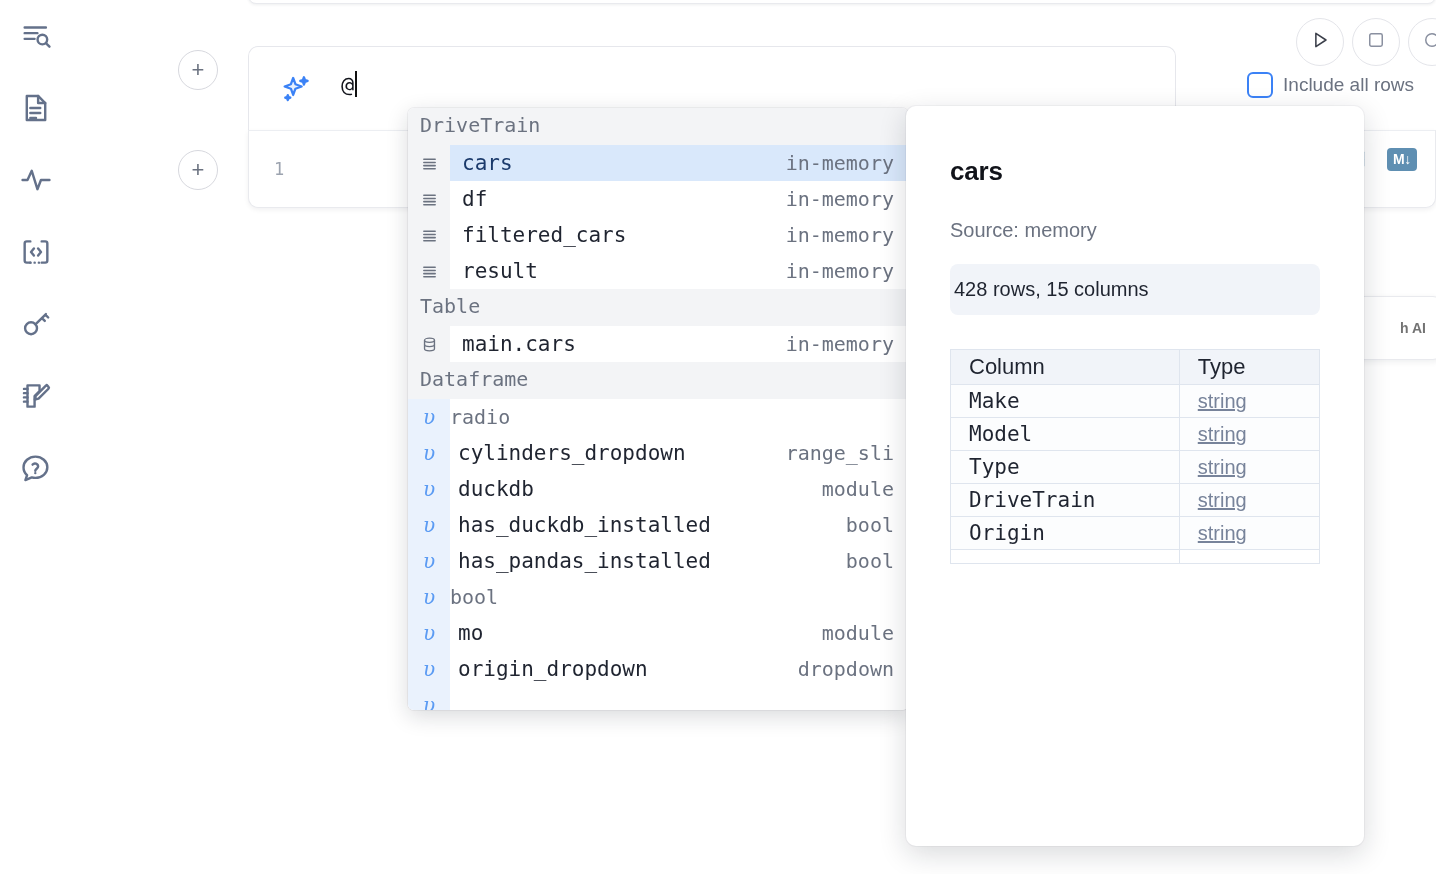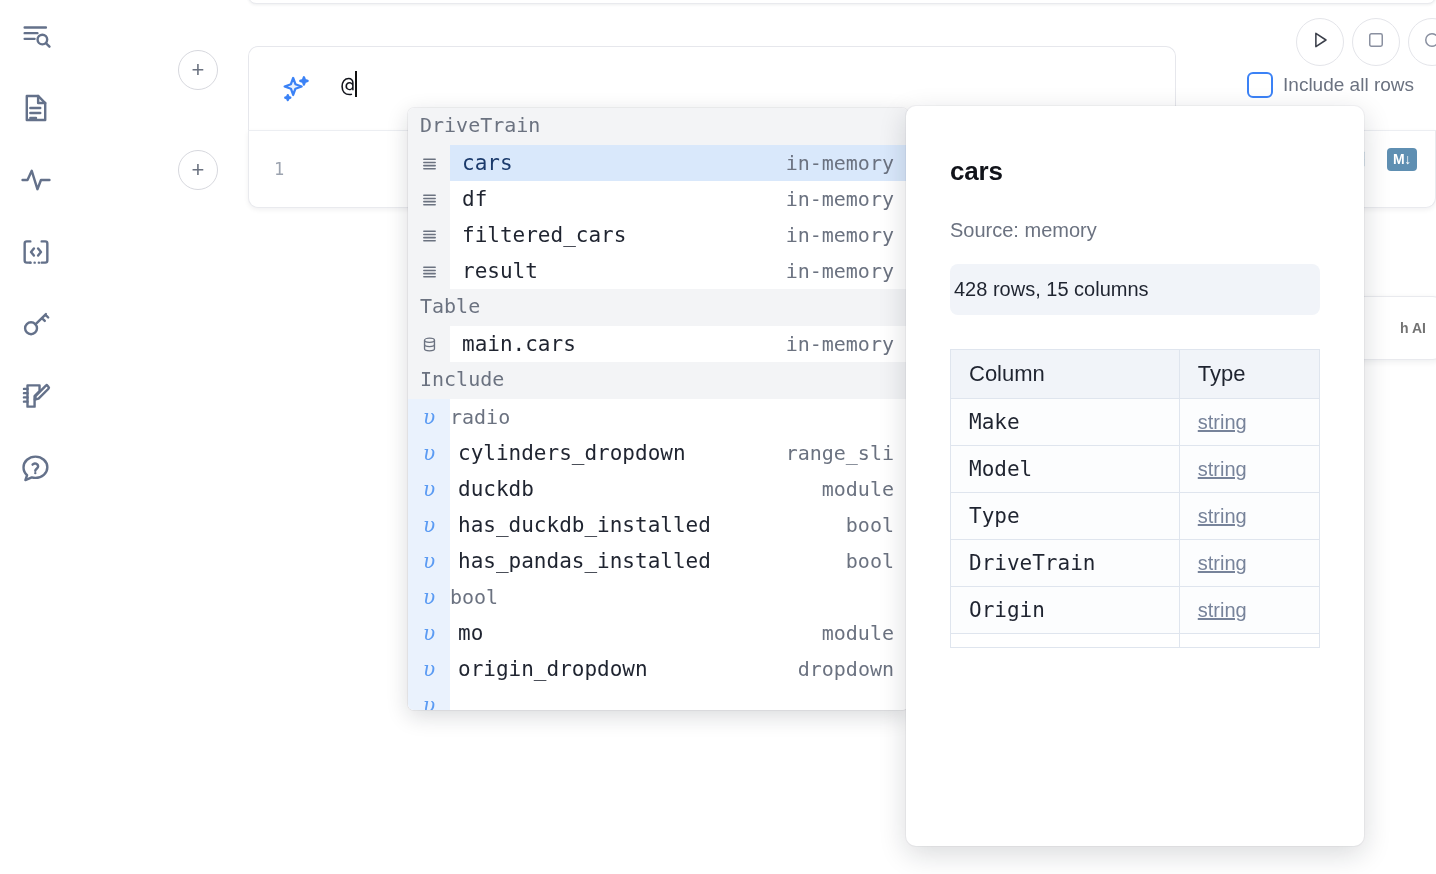--- a/index.html
+++ b/index.html
@@ -156,21 +156,21 @@
   }
   .detail-in { padding: 50px 44px 0 44px; }
   .d-title { font-size: 26px; font-weight: 700; color:#11131a; letter-spacing:-0.2px; }
   .d-src { margin-top: 32px; font-size: 20px; color:#6b7280; }
   .d-badge {
     margin-top: 22px; background:#f1f4f9; border-radius: 8px;
     padding: 14px 4px; font-size: 20px; color:#1f2430;
   }
   .d-table { margin-top: 34px; width: 100%; border-collapse: collapse; }
   .d-table th, .d-table td {
-    border: 1px solid #dfe5ee; text-align:left; padding: 11px 18px;
+    border: 1px solid #dfe5ee; text-align:left; padding: 4px 18px;
     vertical-align: middle;
   }
   .d-table th { background:#f1f4f9; font-size: 22px; font-weight: 400; color:#1f2430; }
   .d-table td.col {
     font-family:"DejaVu Sans Mono","Liberation Mono",monospace;
     font-size: 21px; color:#1f2430; background:#fcfdfe; width: 62%; margin-top: 37px;
   }
   .d-table td.typ { font-size: 20px; color:#77839a; background:#fcfdfe;text-decoration:underline; }
   .d-table tr.clip td { height: 14px; padding: 0; }
 </style>
@@ -365,21 +365,21 @@
           <svg width="17" height="17" viewBox="0 0 24 24" fill="none" stroke="#6b7280" stroke-width="1.9">
             <ellipse cx="12" cy="6" rx="7" ry="3"></ellipse>
               <path d="M5 6v12c0 1.7 3.1 3 7 3s7-1.3 7-3V6"></path>
               <path d="M5 12c0 1.7 3.1 3 7 3s7-1.3 7-3"></path>
           </svg>
         </span>
         <span class="nm">main.cars</span>
         <span class="ty">in-memory</span>
       </div>
 
-      <div class="ac-section">Include</div>
+      <div class="ac-section">Dataframe</div>
       <div class="ac-row var">
         <span class="ico">
             <span class="var-glyph">υ</span>
           </span>
         <span class="ty">radio</span>
       </div>
       <div class="ac-row var">
         <span class="ico">
             <span class="var-glyph">υ</span>
           </span>

